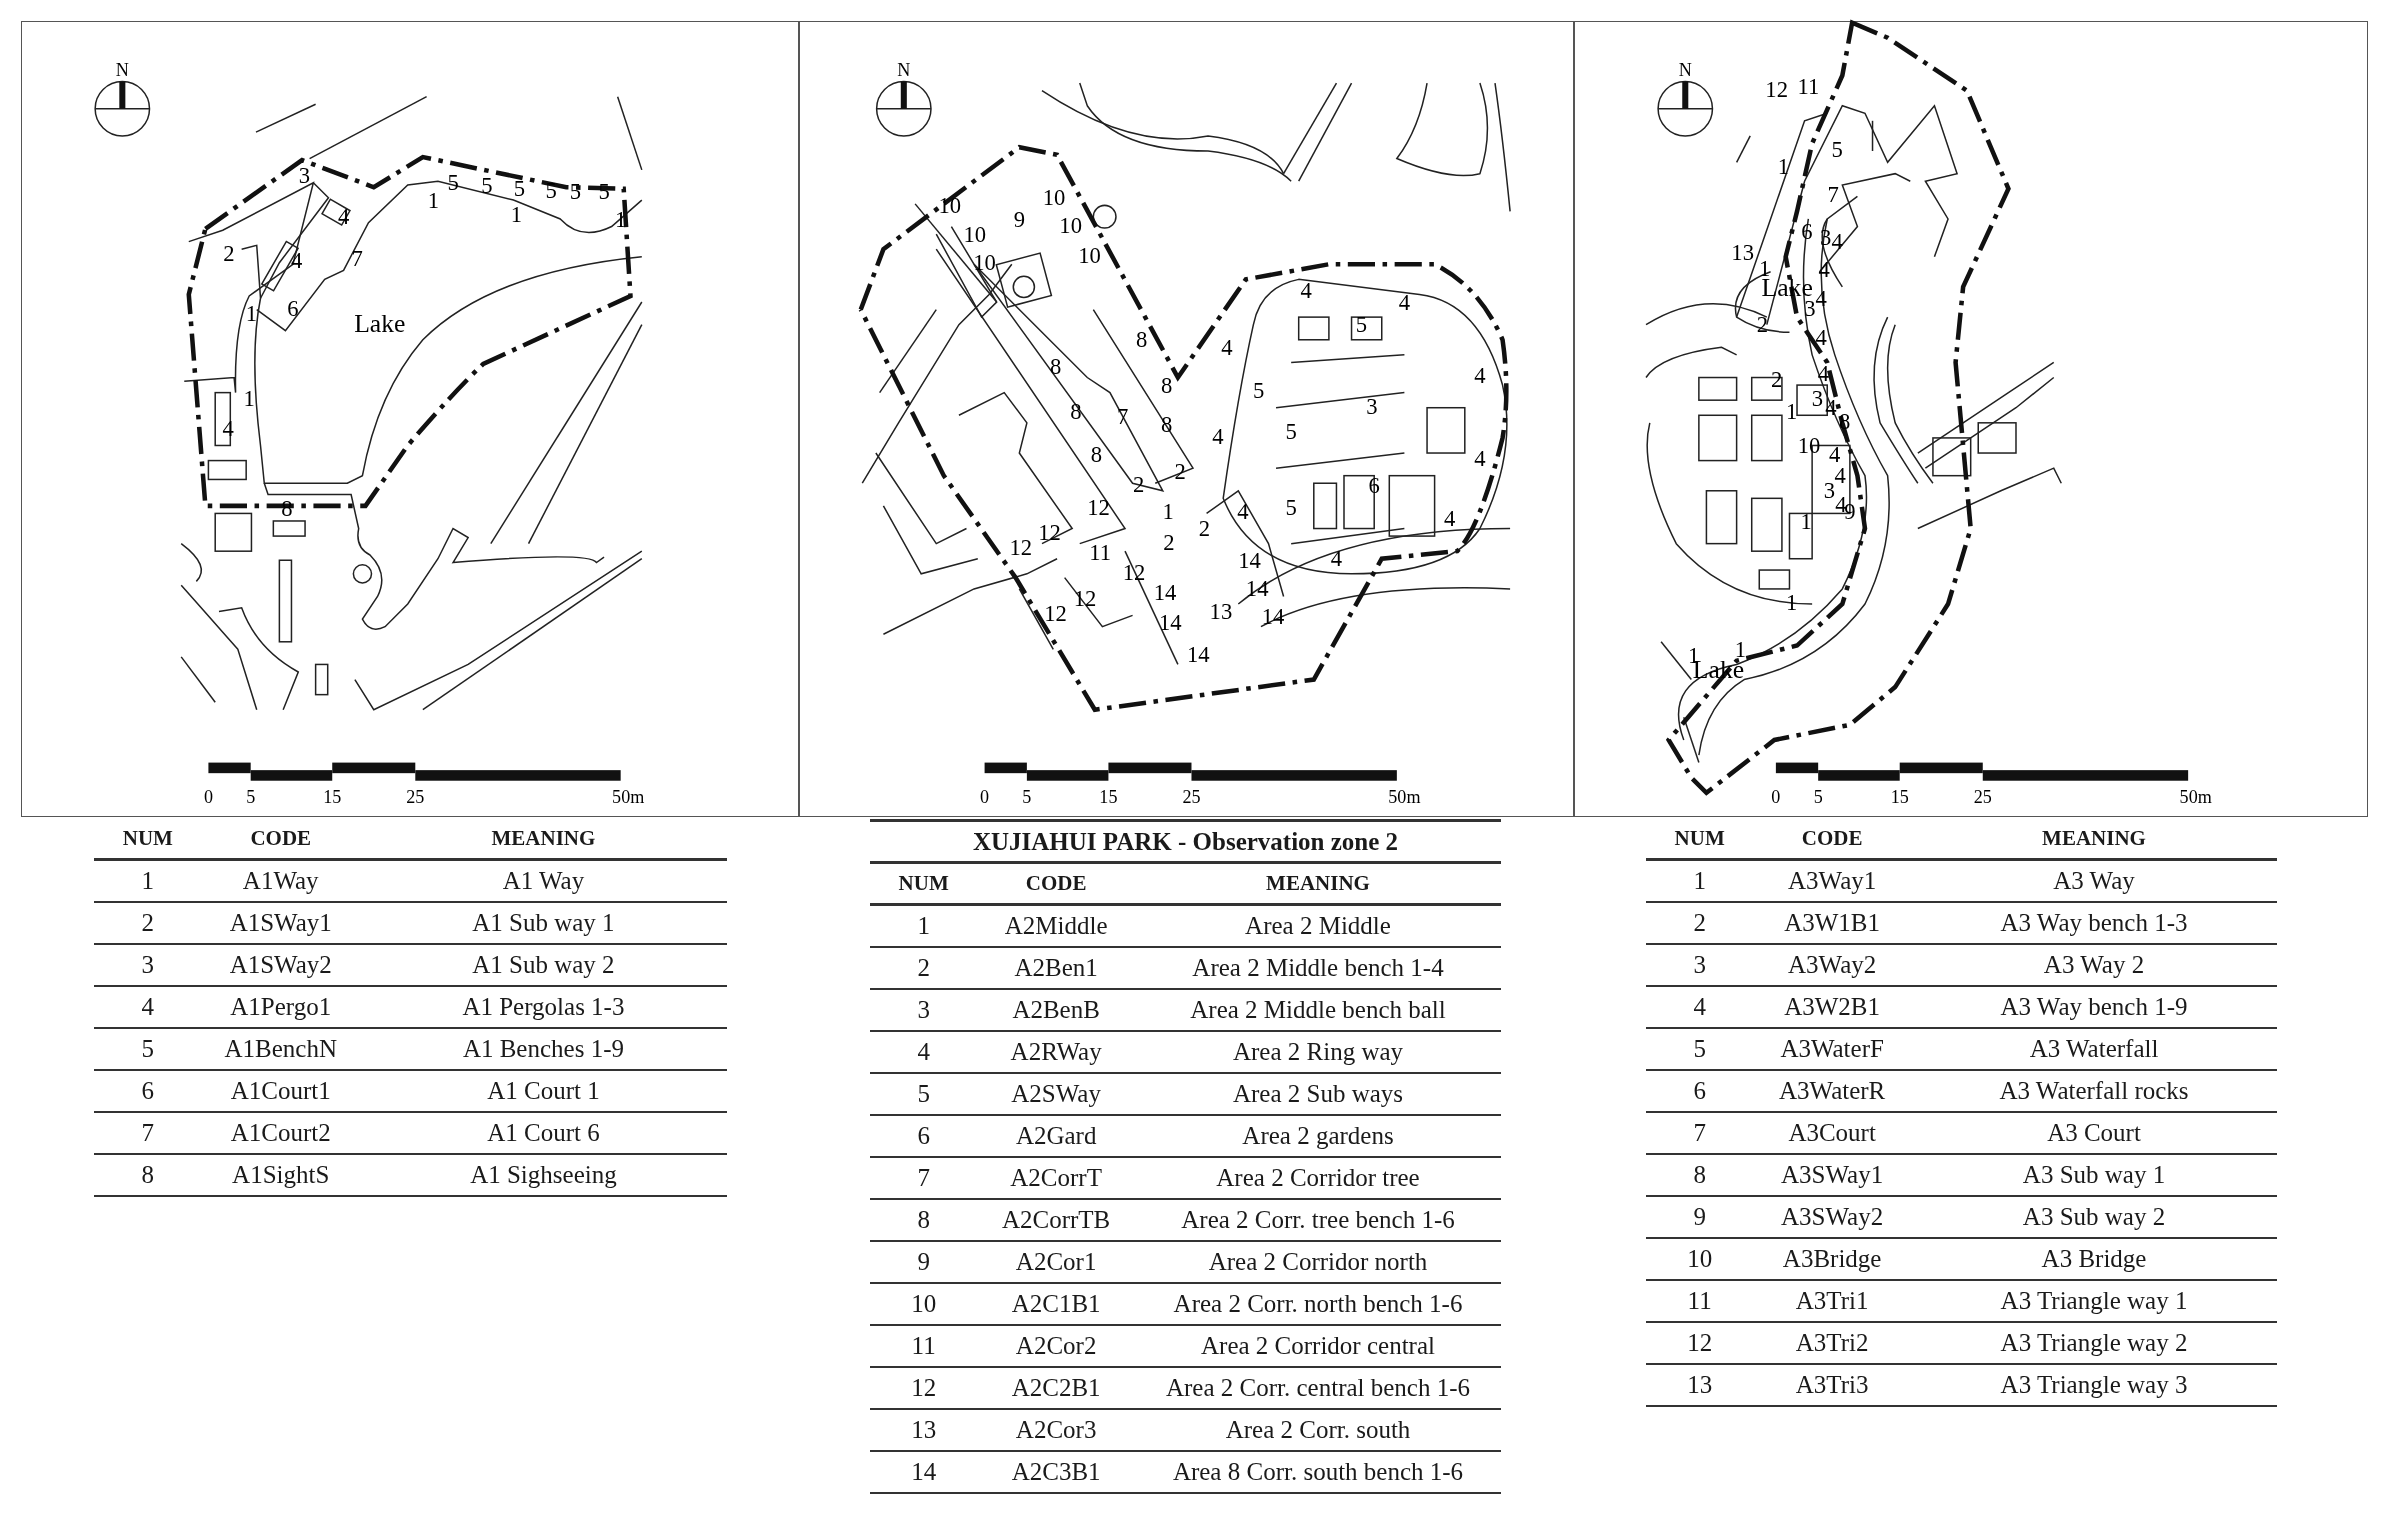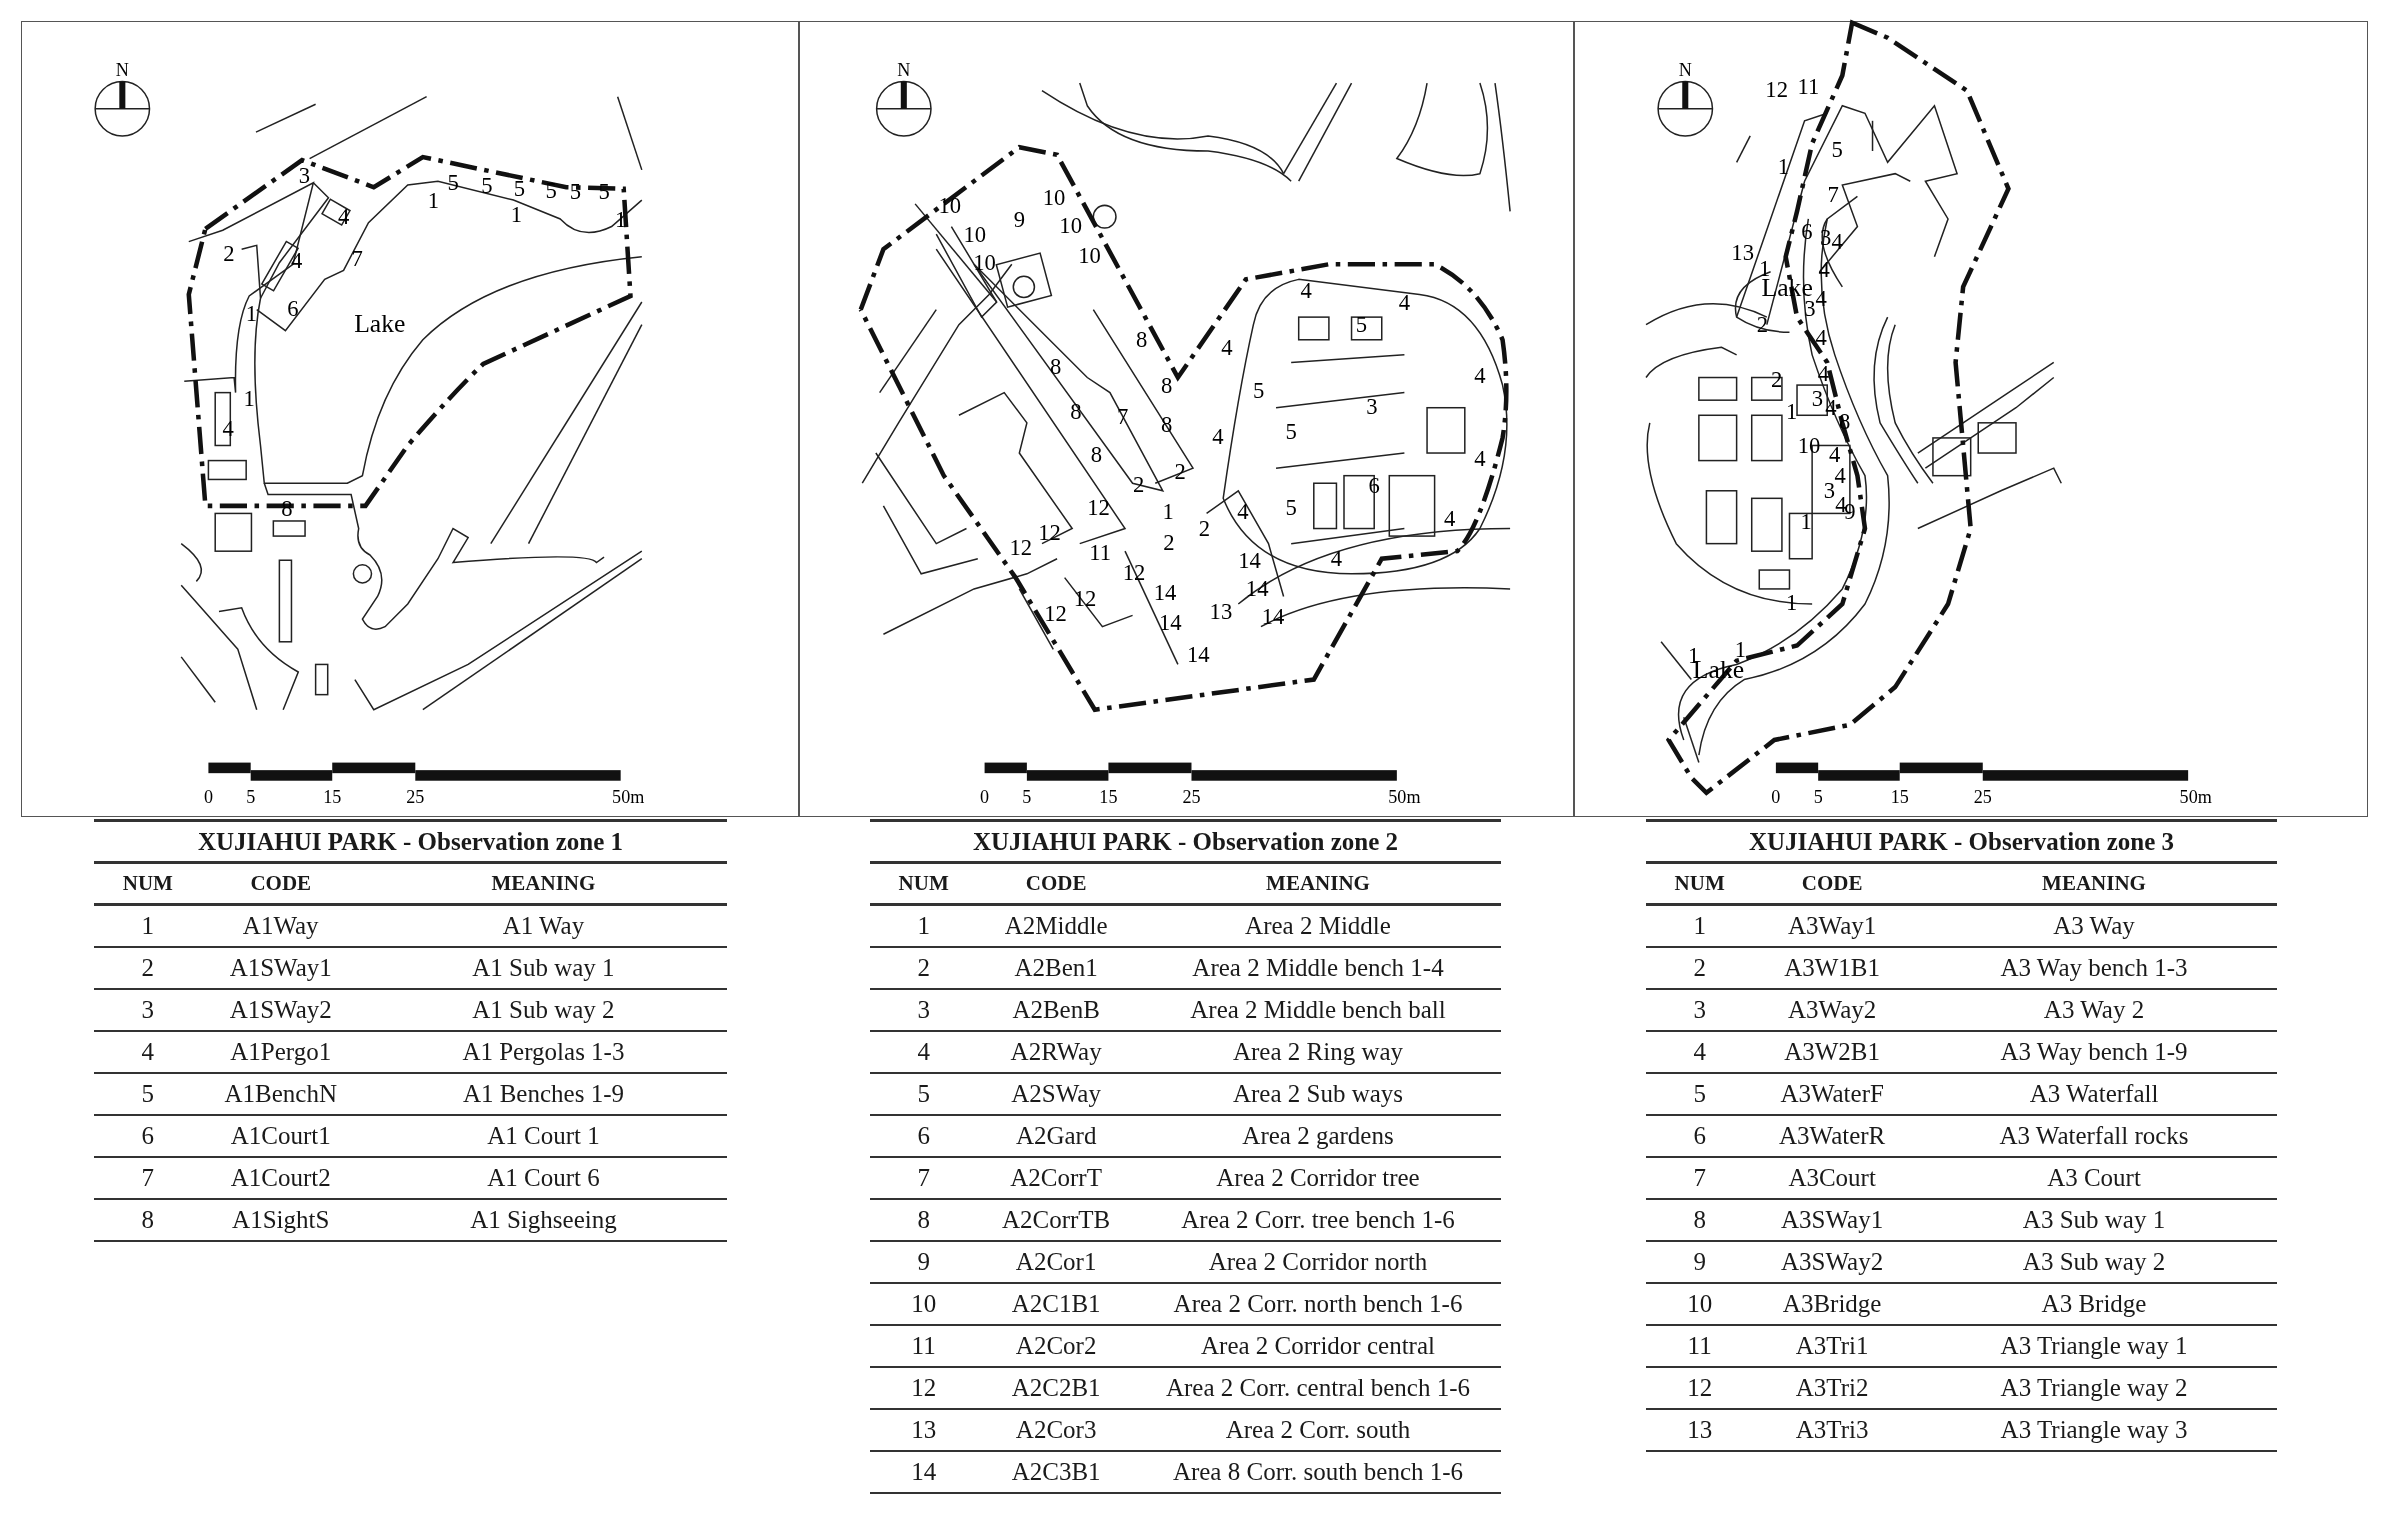--- a/index.html
+++ b/index.html
@@ -295,23 +295,20 @@
       <text x="2408" y="1064" font-size="24" text-anchor="middle">5</text>
       <text x="2516" y="1064" font-size="24" text-anchor="middle">15</text>
       <text x="2626" y="1064" font-size="24" text-anchor="middle">25</text>
       <text x="2908" y="1064" font-size="24" text-anchor="middle">50m</text>
     </g>
 </svg>
 
 <div class="tbl" style="left:94px;top:819px;width:633px">
   <table>
     <tbody>
-        <tr class="title-row">
-          <th colspan="3">XUJIAHUI PARK - Observation zone 1</th>
-        </tr>
     <tr class="head-row">
       <th class="col-num">NUM</th>
       <th class="col-code">CODE</th>
       <th class="col-meaning">MEANING</th>
     </tr>
     </tbody>
       <tbody>
         <tr>
           <td>1</td>
           <td>A1Way</td>
@@ -439,23 +436,20 @@
           <td>A2C3B1</td>
           <td>Area 8 Corr. south bench 1-6</td>
         </tr>
       </tbody>
   </table>
 </div>
 
 <div class="tbl" style="left:1646px;top:819px;width:631px">
   <table>
     <tbody>
-        <tr class="title-row">
-          <th colspan="3">XUJIAHUI PARK - Observation zone 3</th>
-        </tr>
     <tr class="head-row">
       <th class="col-num">NUM</th>
       <th class="col-code">CODE</th>
       <th class="col-meaning">MEANING</th>
     </tr>
     </tbody>
       <tbody>
         <tr>
           <td>1</td>
           <td>A3Way1</td>

